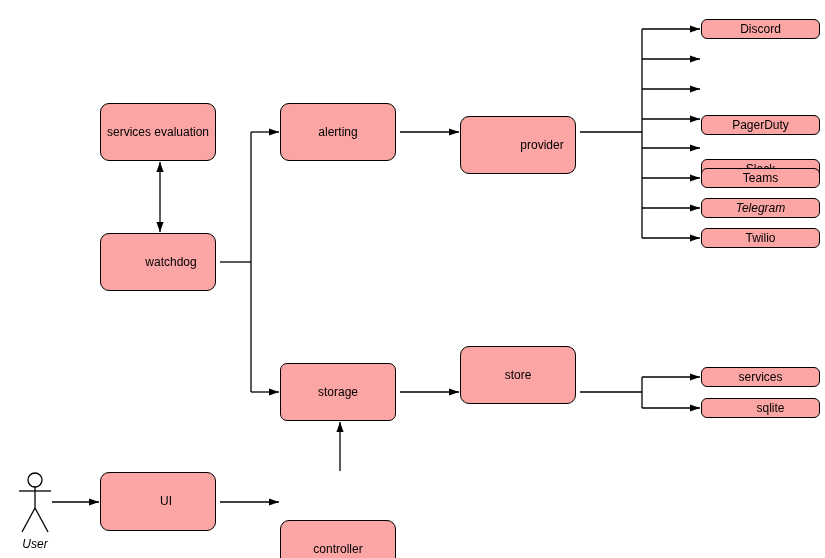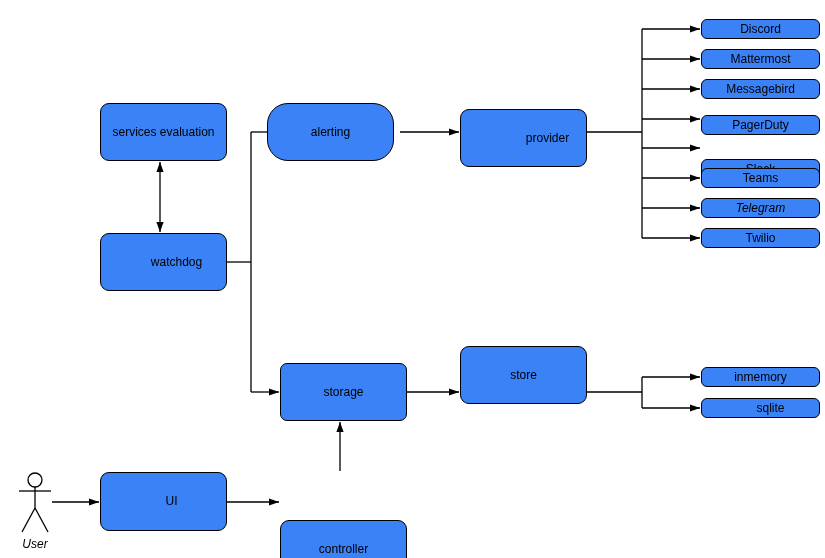--- a/index.html
+++ b/index.html
@@ -19,31 +19,31 @@
   #edges {
     position: absolute;
     left: 0;
     top: 0;
     width: 825px;
     height: 558px;
   }
   .node {
     position: absolute;
     box-sizing: border-box;
-    background: #3b82f6;
+    background: #fca5a5;
     border: 1.3px solid #000000;
     display: flex;
     align-items: center;
     justify-content: center;
     font-size: 12px;
     text-align: center;
     line-height: 1.2;
   }
   .node-lg {
-    width: 127px;
+    width: 116px;
     height: 58px;
     border-radius: 9px;
   }
   .node-sm {
     left: 701px;
     width: 119px;
     height: 20px;
     border-radius: 6px;
   }
   .actor-label {
@@ -113,39 +113,37 @@
         <line x1="35" y1="508" x2="22" y2="532"></line>
         <line x1="35" y1="508" x2="48" y2="532"></line>
       </g>
     </g>
   </svg>
 
   <div class="node node-lg" style="left:100px; top:103px;">services evaluation</div>
 
   <div class="node node-lg" style="left:100px; top:233px;padding-left:26px;">watchdog</div>
 
-  <div class="node node-lg" style="left:267px; top:103px;border-radius:21px;">alerting</div>
+  <div class="node node-lg" style="left:280px; top:103px;">alerting</div>
 
-  <div class="node node-lg" style="left:460px; top:109px;padding-left:48px;">provider</div>
+  <div class="node node-lg" style="left:460px; top:116px;padding-left:48px;">provider</div>
 
   <div class="node node-lg" style="left:280px; top:363px;border-radius:7px;">storage</div>
 
   <div class="node node-lg" style="left:460px; top:346px;">store</div>
 
   <div class="node node-lg" style="left:100px; top:472px; height:59px;padding-left:16px;">UI</div>
 
   <div class="node node-lg" style="left:280px; top:472px; height:59px;margin-top:48px;">controller</div>
 
   <div class="node node-sm" style="top:19px;">Discord</div>
-  <div class="node node-sm" style="top:49px;">Mattermost</div>
-  <div class="node node-sm" style="top:79px;">Messagebird</div>
   <div class="node node-sm" style="top:115px;">PagerDuty</div>
   <div class="node node-sm" style="top:126px;margin-top:33px;">Slack</div>
   <div class="node node-sm" style="top:168px;">Teams</div>
   <div class="node node-sm" style="top:198px;font-style:italic;">Telegram</div>
   <div class="node node-sm" style="top:228px;">Twilio</div>
 
-  <div class="node node-sm" style="top:367px;">inmemory</div>
+  <div class="node node-sm" style="top:367px;">services</div>
   <div class="node node-sm" style="top:398px;padding-left:20px;">sqlite</div>
 
   <div class="actor-label">User</div>
 
 </div>
 
 </body></html>

